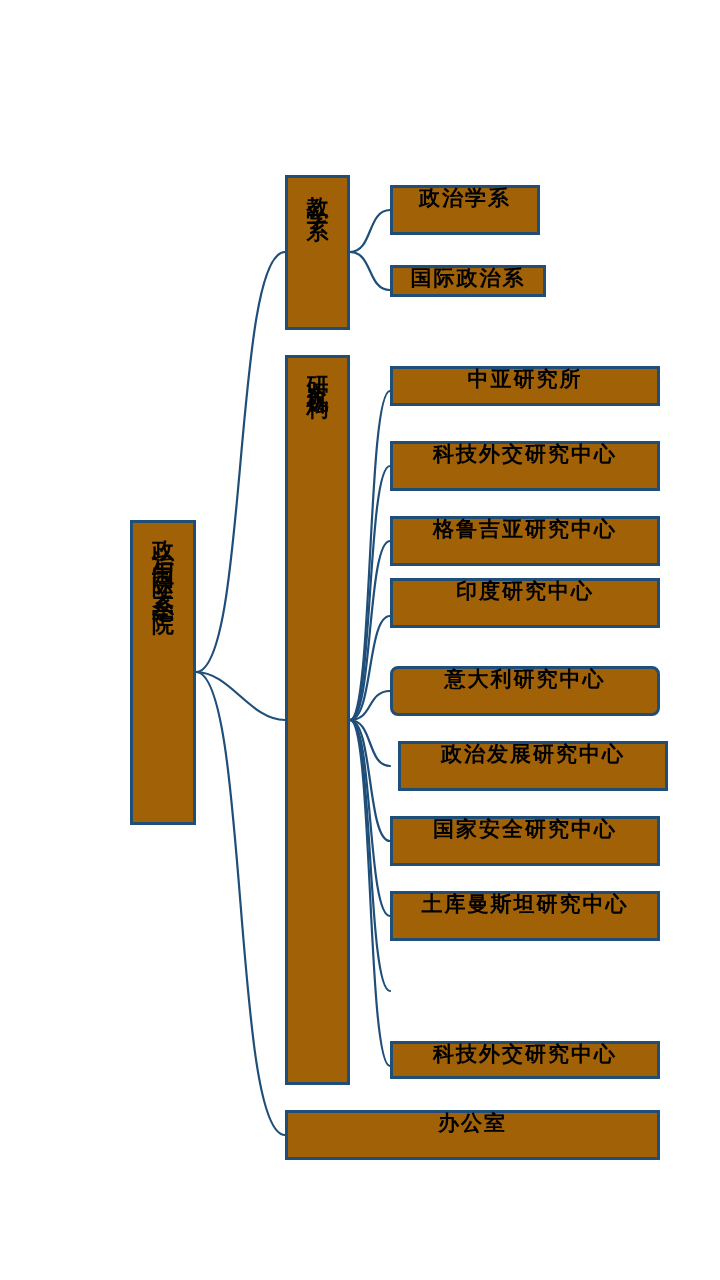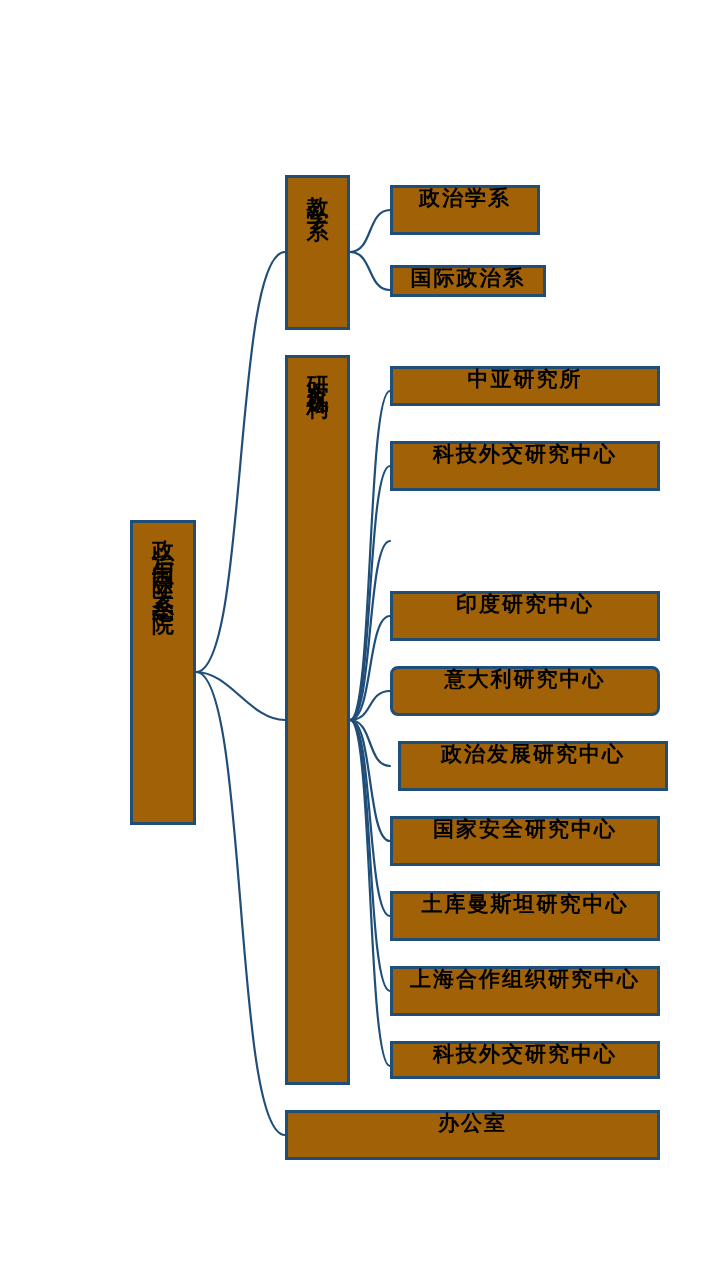--- a/index.html
+++ b/index.html
@@ -104,44 +104,44 @@
   </div>
 
   <div class="box box-h" style="left:390px; top:366px; width:270px; height:40px;">
     <span>中亚研究所</span>
   </div>
 
   <div class="box box-h" style="left:390px; top:441px; width:270px; height:50px;">
     <span>科技外交研究中心</span>
   </div>
 
+  <div class="box box-h" style="left:390px; top:516px; width:270px; height:50px;">
+    <span>格鲁吉亚研究中心</span>
+  </div>
 
-  <div class="box box-h" style="left:390px; top:591px; width:270px; height:50px;">
+  <div class="box box-h" style="left:390px; top:578px; width:270px; height:50px;">
     <span>印度研究中心</span>
   </div>
 
   <div class="box box-h" style="left:390px; top:666px; width:270px; height:50px;border-radius:8px;">
     <span>意大利研究中心</span>
   </div>
 
   <div class="box box-h" style="left:390px; top:741px; width:270px; height:50px;margin-left:8px;">
     <span>政治发展研究中心</span>
   </div>
 
   <div class="box box-h" style="left:390px; top:816px; width:270px; height:50px;">
     <span>国家安全研究中心</span>
   </div>
 
   <div class="box box-h" style="left:390px; top:891px; width:270px; height:50px;">
     <span>土库曼斯坦研究中心</span>
   </div>
 
-  <div class="box box-h" style="left:390px; top:966px; width:270px; height:50px;">
-    <span>上海合作组织研究中心</span>
-  </div>
 
   <div class="box box-h" style="left:390px; top:1041px; width:270px; height:38px;">
     <span>科技外交研究中心</span>
   </div>
 
   <div class="box box-h" style="left:285px; top:1110px; width:375px; height:50px;">
     <span>办公室</span>
   </div>
 
 </div>

